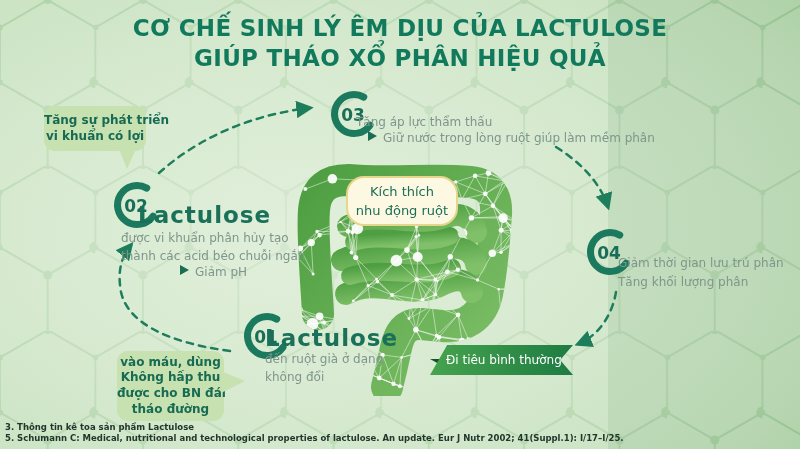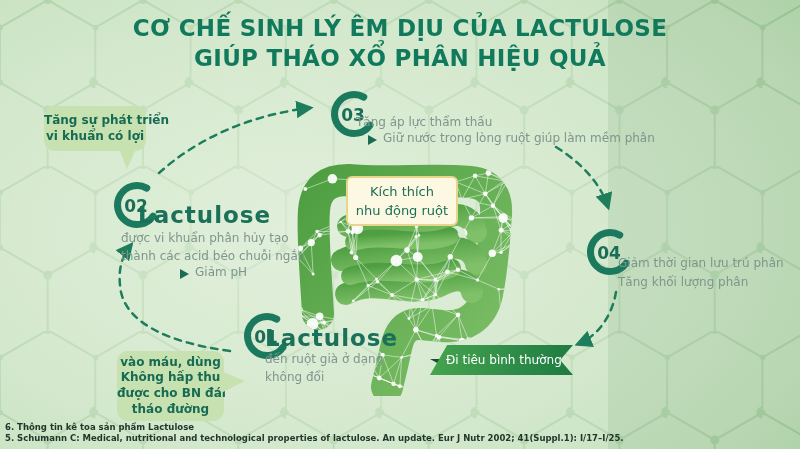--- a/index.html
+++ b/index.html
@@ -17,34 +17,34 @@
   
   #title{left:0;top:13px;width:100%;text-align:center;color:#117a5c;font-weight:bold;
     font-size:23px;line-height:30px;letter-spacing:.3px;}
 
   
   .ring{position:absolute;width:52px;height:52px;overflow:visible;}
   .ring text{font-size:17px;font-weight:bold;fill:#1a6e57;}
 
   .heading{position:absolute;color:#1a7058;font-weight:bold;font-size:23px;letter-spacing:1px;}
   .body-line{position:absolute;color:#7e968c;font-size:12px;line-height:18.5px;white-space:nowrap;}
-  .bullet-row{position:absolute;display:flex;align-items:flex-end;white-space:nowrap;}
+  .bullet-row{position:absolute;display:flex;align-items:flex-start;white-space:nowrap;}
   .tri{width:0;height:0;border-left:9px solid #1c6b54;border-top:5px solid transparent;
     border-bottom:5px solid transparent;margin-right:6px;flex:0 0 auto;}
   .bullet-text{color:#7e968c;font-size:12px;}
 
   
   .bubble{position:absolute;background:#c7e2b0;border-radius:11px;display:flex;flex-direction:column;
     justify-content:center;text-align:center;color:#176a53;font-weight:bold;font-size:12px;line-height:15.6px;}
   .bubble div{white-space:nowrap;}
   .tail{position:absolute;background:#c7e2b0;}
 
   
   #centerbox{left:346px;top:176px;width:108px;height:46px;background:#fcf8e2;border:2px solid #e7d58c;
-    border-radius:6px;display:flex;flex-direction:column;justify-content:center;text-align:center;
+    border-radius:18px;display:flex;flex-direction:column;justify-content:center;text-align:center;
     color:#1d6e58;font-size:13px;line-height:19px;z-index:6;}
 
   
   #ribbon{left:430px;top:345px;width:143px;height:30px;z-index:6;
     background:linear-gradient(90deg,#46a34e,#1e7c43);
     clip-path:polygon(12% 0,100% 0,91% 50%,100% 100%,0 100%);
     color:#ffffff;font-size:12px;line-height:30px;padding-left:16px;box-sizing:border-box;white-space:nowrap;}
   #ribbon-fold{left:430px;top:359px;width:20px;height:11px;background:#17512c;
     clip-path:polygon(0 0,100% 0,100% 100%);z-index:5;}
 
@@ -721,16 +721,16 @@
   <div class="tail z3" style="left:221px;top:371px;width:24px;height:22px;clip-path:polygon(0 0,100% 45%,0 100%);"></div>
 
   <div class="abs" id="centerbox">
     <div>Kích thích</div>
     <div>nhu động ruột</div>
   </div>
 
   <div class="abs" id="ribbon">Đi tiêu bình thường</div>
   <div class="abs" id="ribbon-fold"></div>
 
-  <div class="footnote" style="top:422px;">6. Thông tin kê toa sản phẩm Lactulose</div>
+  <div class="footnote" style="top:422px;">3. Thông tin kê toa sản phẩm Lactulose</div>
   <div class="footnote" style="top:433px;">5. Schumann C: Medical, nutritional and technological properties of lactulose. An update. Eur J Nutr 2002; 41(Suppl.1): I/17–I/25.</div>
 
 </div>
 
 </body></html>

